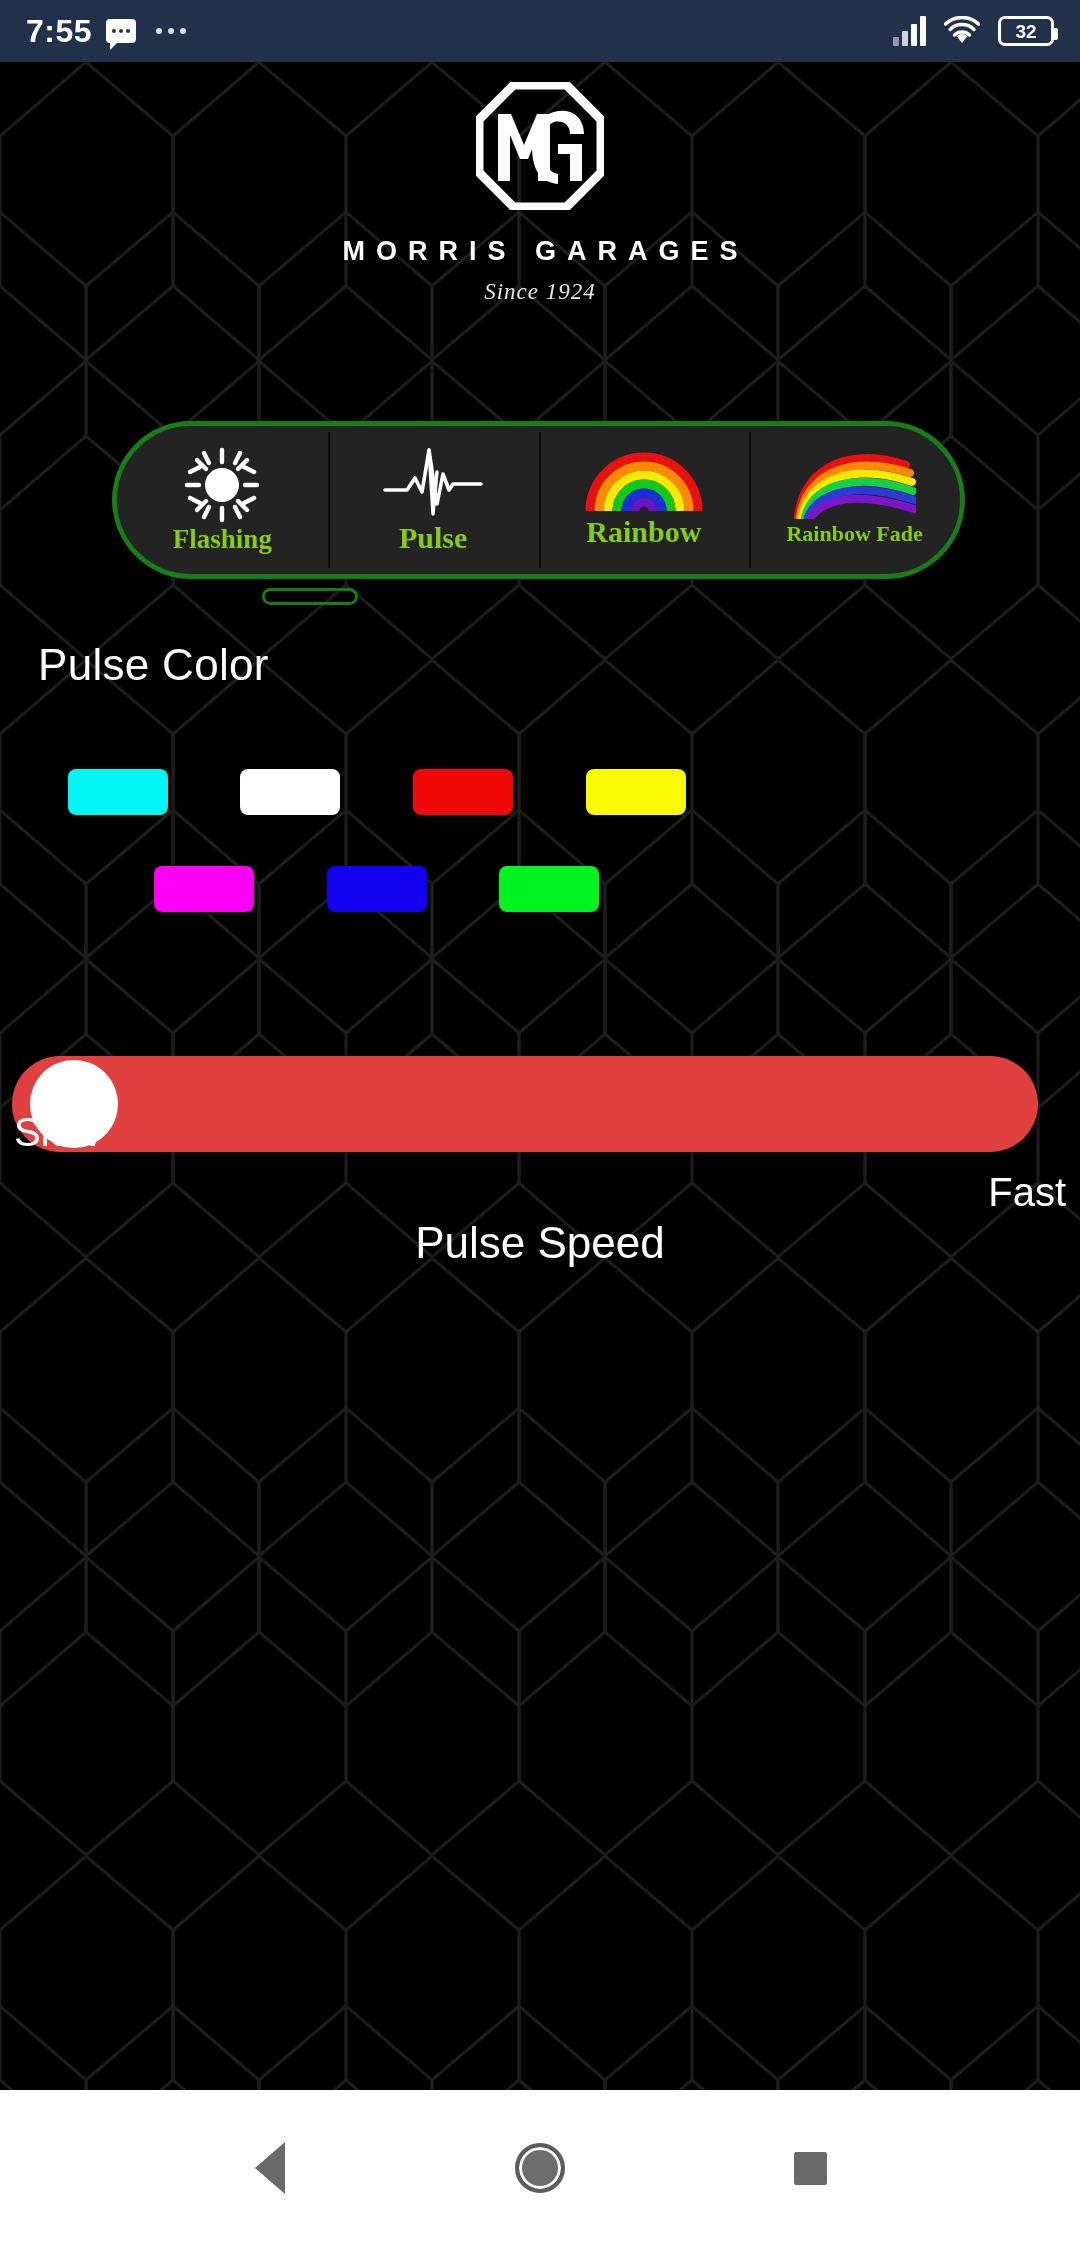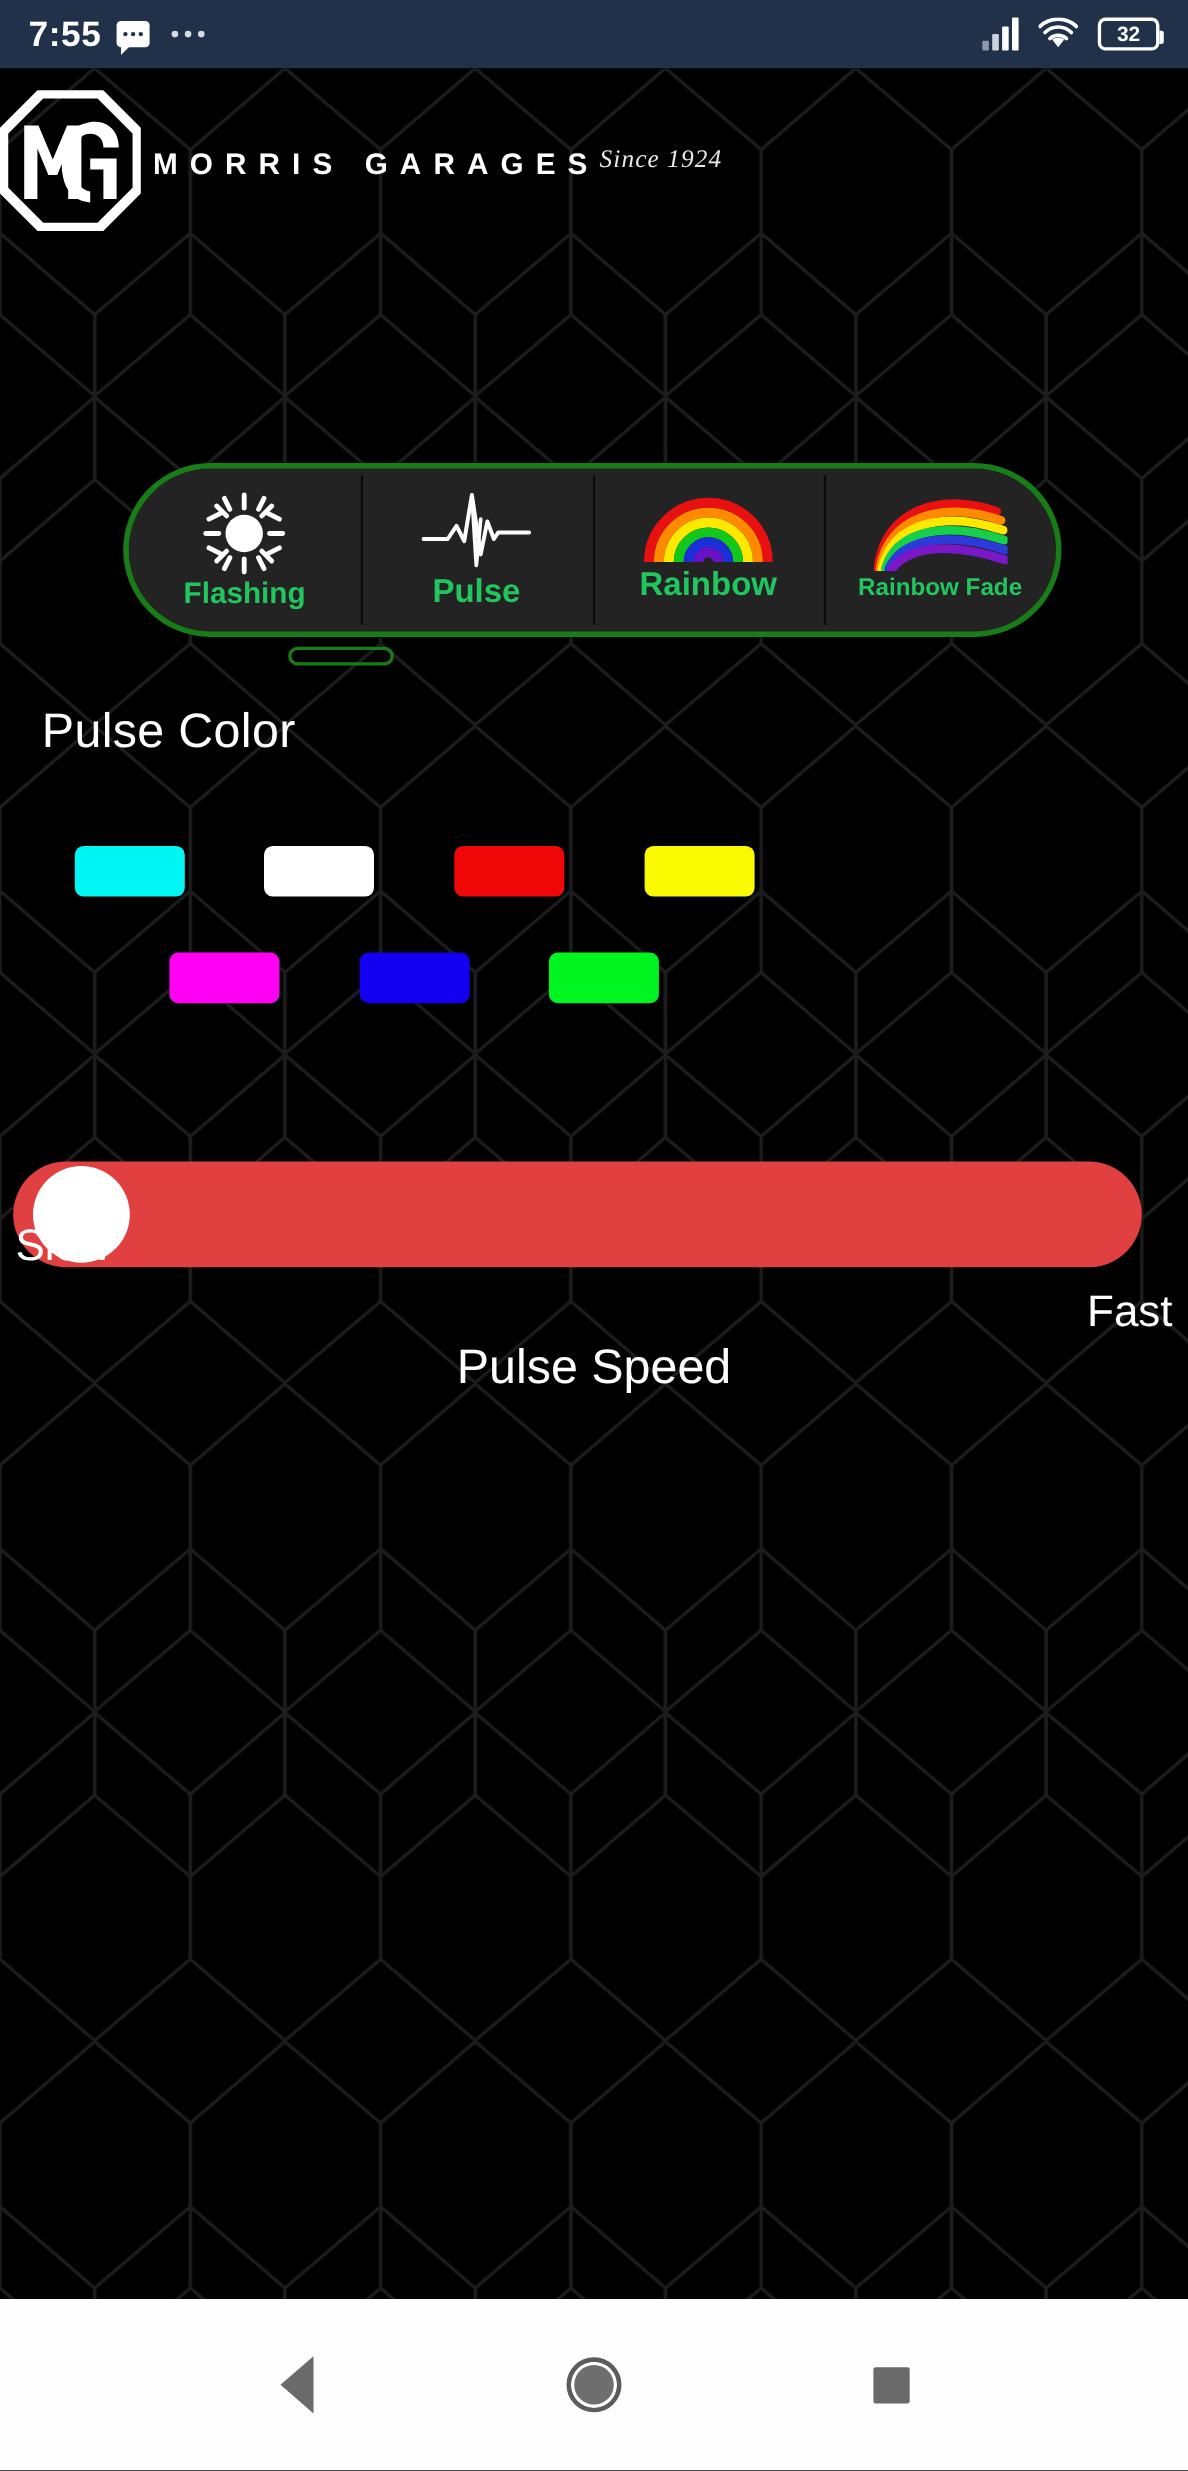--- a/index.html
+++ b/index.html
@@ -44,21 +44,21 @@
   .sb-batt span{ color:#fff; font-size:19px; font-weight:bold; line-height:1; }
   .sb-batt:after{ content:""; position:absolute; right:-7px; top:9px;
      width:4px; height:12px; background:#fff; border-radius:0 2px 2px 0; }
 
   
   .hex-bg{ position:absolute; left:0; top:62px; width:1080px; height:2028px; overflow:hidden; z-index:0; }
   .hex-bg svg{ display:block; }
 
   
   .brand{ position:absolute; left:0; top:62px; width:1080px; z-index:10;
-          display:flex; flex-direction:row; align-items:center; }
+          display:flex; flex-direction:column; align-items:center; }
   .mg-logo{ margin-top:20px; }
   .brand-name{
     color:#fff; font-size:27px; font-weight:bold; letter-spacing:11px;
     margin-top:22px; padding-left:11px; white-space:nowrap;
   }
   .brand-since{ color:#e8e8e8; font-size:23px; margin-top:12px; letter-spacing:1px; font-family:"Liberation Serif", serif;font-style:italic;}
 
   
   .mode-wrap{ position:absolute; left:112px; top:421px; width:853px; height:158px; z-index:10; }
   .mode-pill{
@@ -68,21 +68,21 @@
   }
   .mode-item{
     flex:1 1 0; position:relative;
     display:flex; flex-direction:column; align-items:center; justify-content:center;
     cursor:pointer;
   }
   .mode-item + .mode-item:before{
     content:""; position:absolute; left:0; top:6px; bottom:6px; width:2px; background:#0b0b0b;
   }
   .mode-icon{ height:74px; display:flex; align-items:center; justify-content:center; }
-  .mode-label{ color:#22c55e; font-weight:bold; margin-top:2px; }
+  .mode-label{ color:#84cc16; font-weight:bold; margin-top:2px;font-family:Liberation Serif, serif; }
   .m-flash .mode-label{ font-size:27px; }
   .m-pulse .mode-label{ font-size:30px; }
   .m-rainbow .mode-label{ font-size:30px; }
   .m-rainbowfade .mode-label{ font-size:22px; }
   .m-flash .mode-icon{ margin-top:2px; }
   .m-rainbow .mode-icon{ height:62px; align-items:flex-end; }
   .m-rainbowfade .mode-icon{ height:66px; align-items:flex-end; }
 
   .scroll-ind{
     position:absolute; left:262px; top:588px; width:96px; height:17px;

